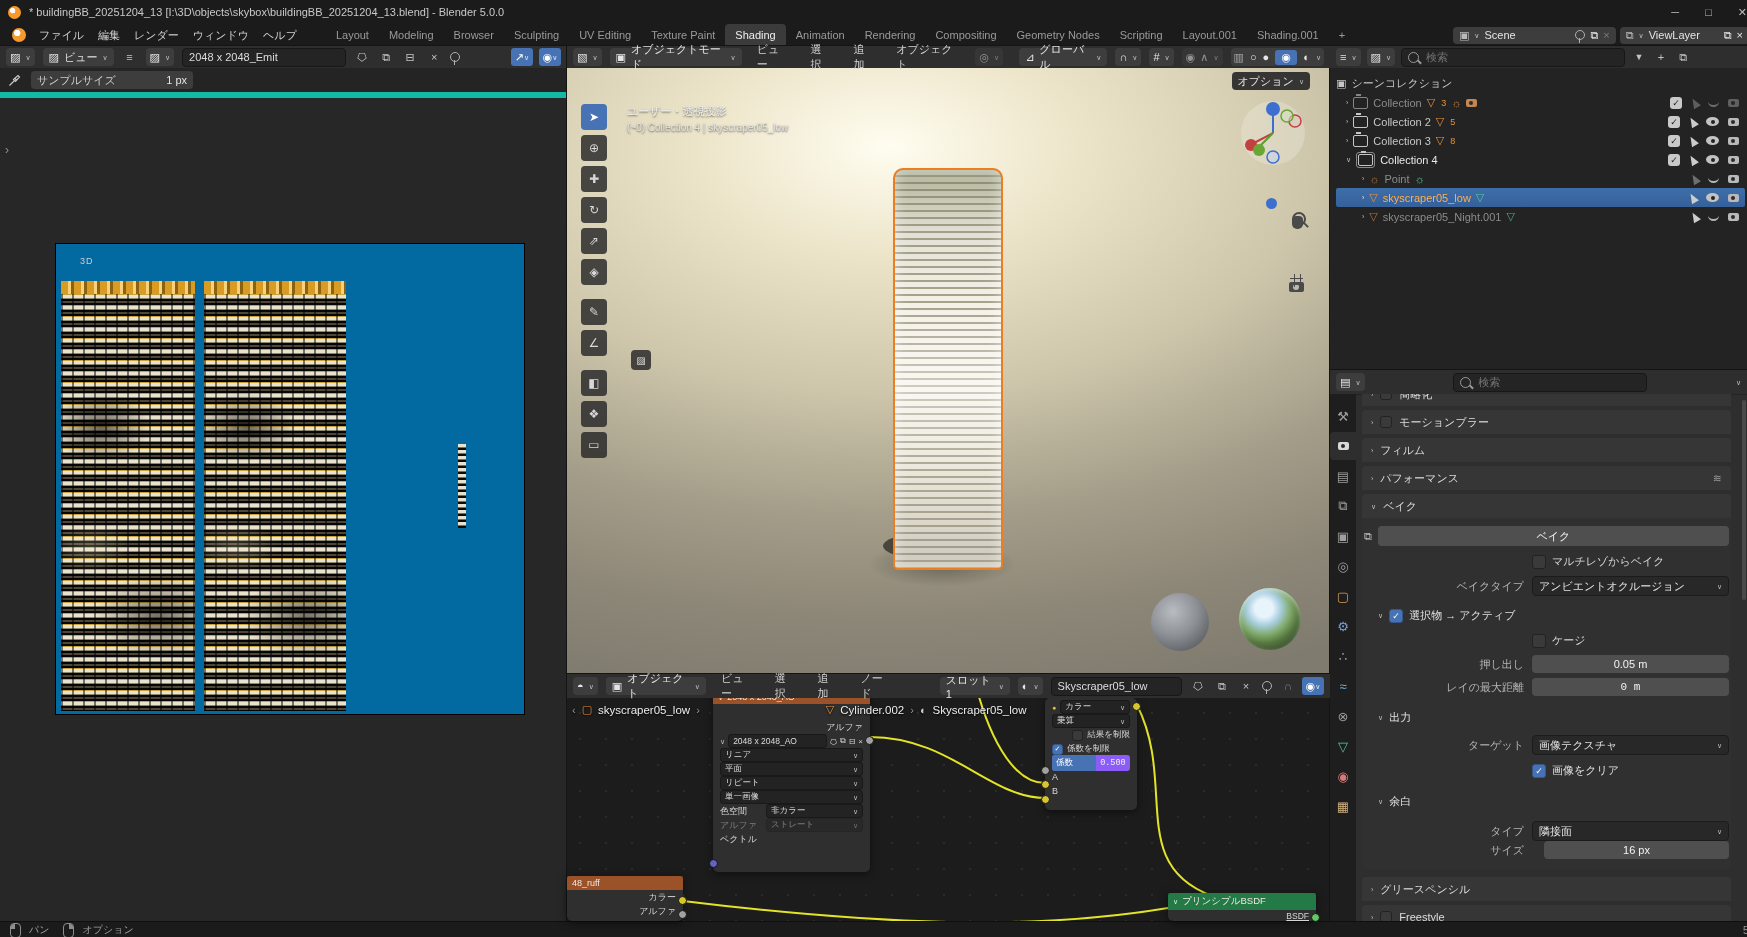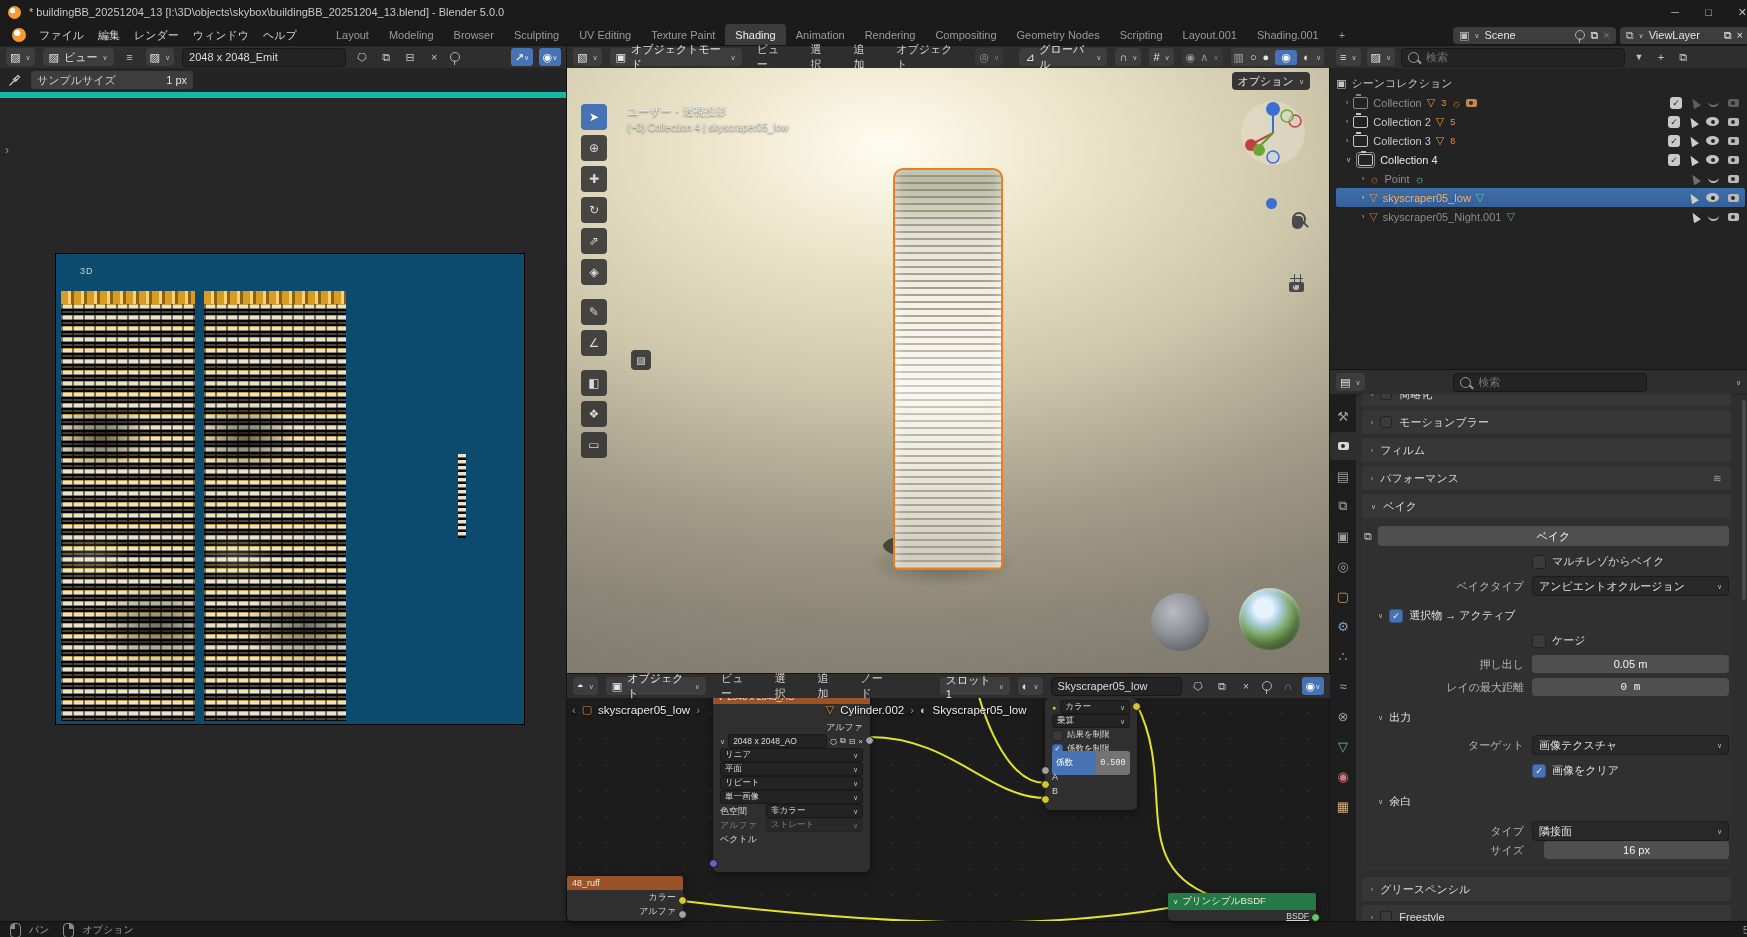--- a/index.html
+++ b/index.html
@@ -171,21 +171,21 @@
       <svg width="13" height="13" viewBox="0 0 13 13">
           <path d="M1.5 11.5 L6 7 M6.5 4 l2.5 2.5 M5.5 5.5 l4.5-4 1.5 1.5 -4 4.5 z" stroke="#c9c9c9" stroke-width="1.2" fill="none"></path>
         </svg>
       <span class="pill" style="width:150px;justify-content:space-between;">
         <span style="color:#cfcfcf;">サンプルサイズ</span>
         <span>1 px</span>
       </span>
     </div>
     <span class="abs" style="left:5px;top:97px;color:#8f8f8f;font-size:12px;">›</span>
 
-    <div class="abs" style="left:56px;top:208px;width:468px;height:470px;background:#0c4a6e;box-shadow:0 0 0 1px #000;text-align:right;">
+    <div class="abs" style="left:56px;top:198px;width:468px;height:470px;background:#0369a1;box-shadow:0 0 0 1px #000;text-align:right;">
       <span class="abs" style="left:24px;top:12px;color:#cfcfcf;font-size:9px;letter-spacing:1px;">3D</span>
       <div class="texcol" style="left:5px;width:134px;top:37px;height:430px;"></div>
       <div class="texcol" style="left:148px;width:142px;top:37px;height:430px;"></div>
       <div class="abs" style="left:402px;top:200px;width:8px;height:84px;background:repeating-linear-gradient(180deg,#e9e2cc 0 3px,#777059 3px 4px,#0a0a0a 4px 6px);"></div>
     </div>
   </div>
 
   <div class="reg" style="left:567px;top:46px;width:763px;height:628px;
       background:radial-gradient(ellipse 980px 560px at 42% 16%, #fffdf0 0%, #ece4c8 20%, #cdc6ab 44%, #a49d89 66%, #8d8778 84%, #7f7b6e 100%);">
     <div class="hdr" style="height:22px;position:relative;z-index:5;">
@@ -441,32 +441,32 @@
             <span>カラー</span>
             <span class="chev">∨</span>
           </span>
         </div>
       <div class="nrow">
           <span class="ndrop">
             <span>乗算</span>
             <span class="chev">∨</span>
           </span>
         </div>
-      <div class="nrow" style="gap:4px;">
+      <div class="nrow" style="gap:4px;justify-content:flex-end;">
           <span class="cb" style="width:9px;height:9px;"></span>
           <span style="font-size:8.5px;">結果を制限</span>
         </div>
       <div class="nrow" style="gap:4px;">
           <span class="cb on" style="width:9px;height:9px;">
             <span style="font-size:7px;">✓</span>
           </span>
           <span style="font-size:8.5px;">係数を制限</span>
         </div>
       <div class="nrow">
-          <span style="flex:1;height:24px;border-radius:3px;background:#737373;display:flex;overflow:hidden;font-size:8.5px;">
+          <span style="flex:1;height:16px;border-radius:3px;background:#8b5cf6;display:flex;overflow:hidden;font-size:8.5px;">
         <span style="background:#4772b3;color:#fff;display:flex;align-items:center;padding:0 4px;width:46%;">係数</span>
         <span style="display:flex;align-items:center;justify-content:center;flex:1;color:#f0f0f0;font-family:Liberation Mono, monospace;">0.500</span>
       </span>
         </div>
       <div class="nrow">
           <span>A</span>
         </div>
       <div class="nrow">
           <span>B</span>
         </div>

